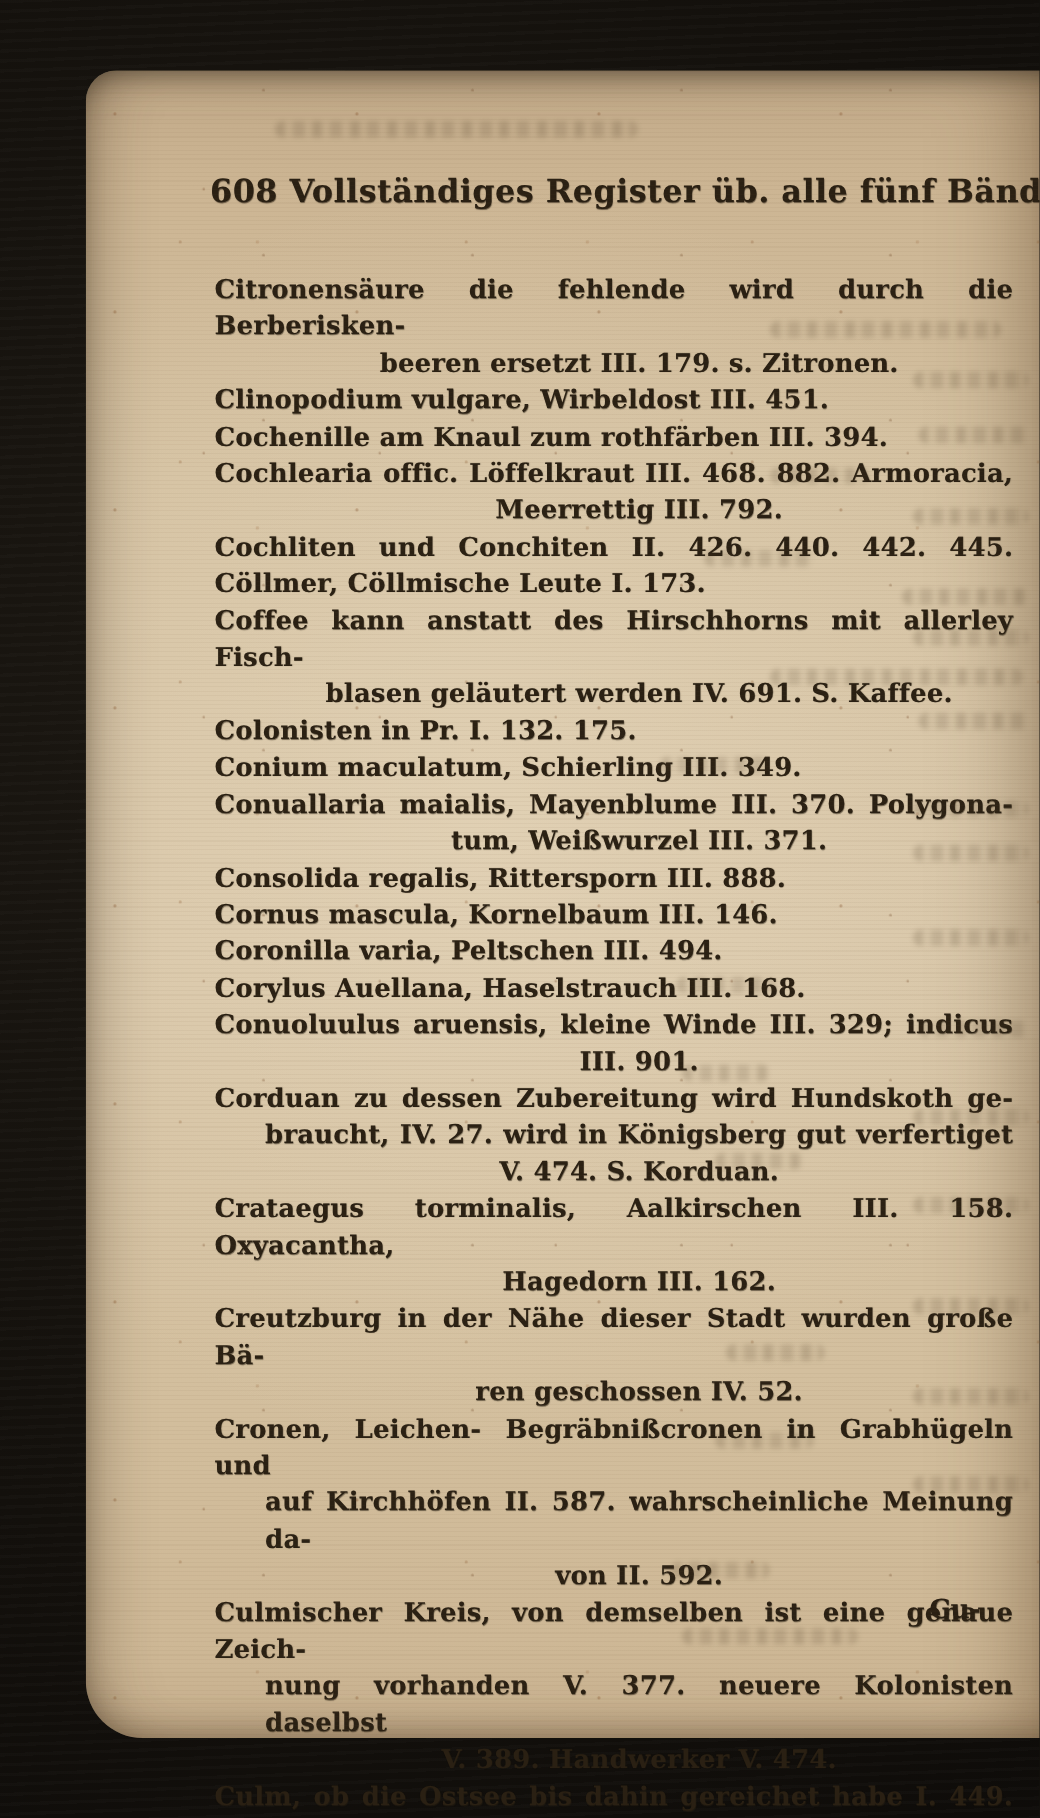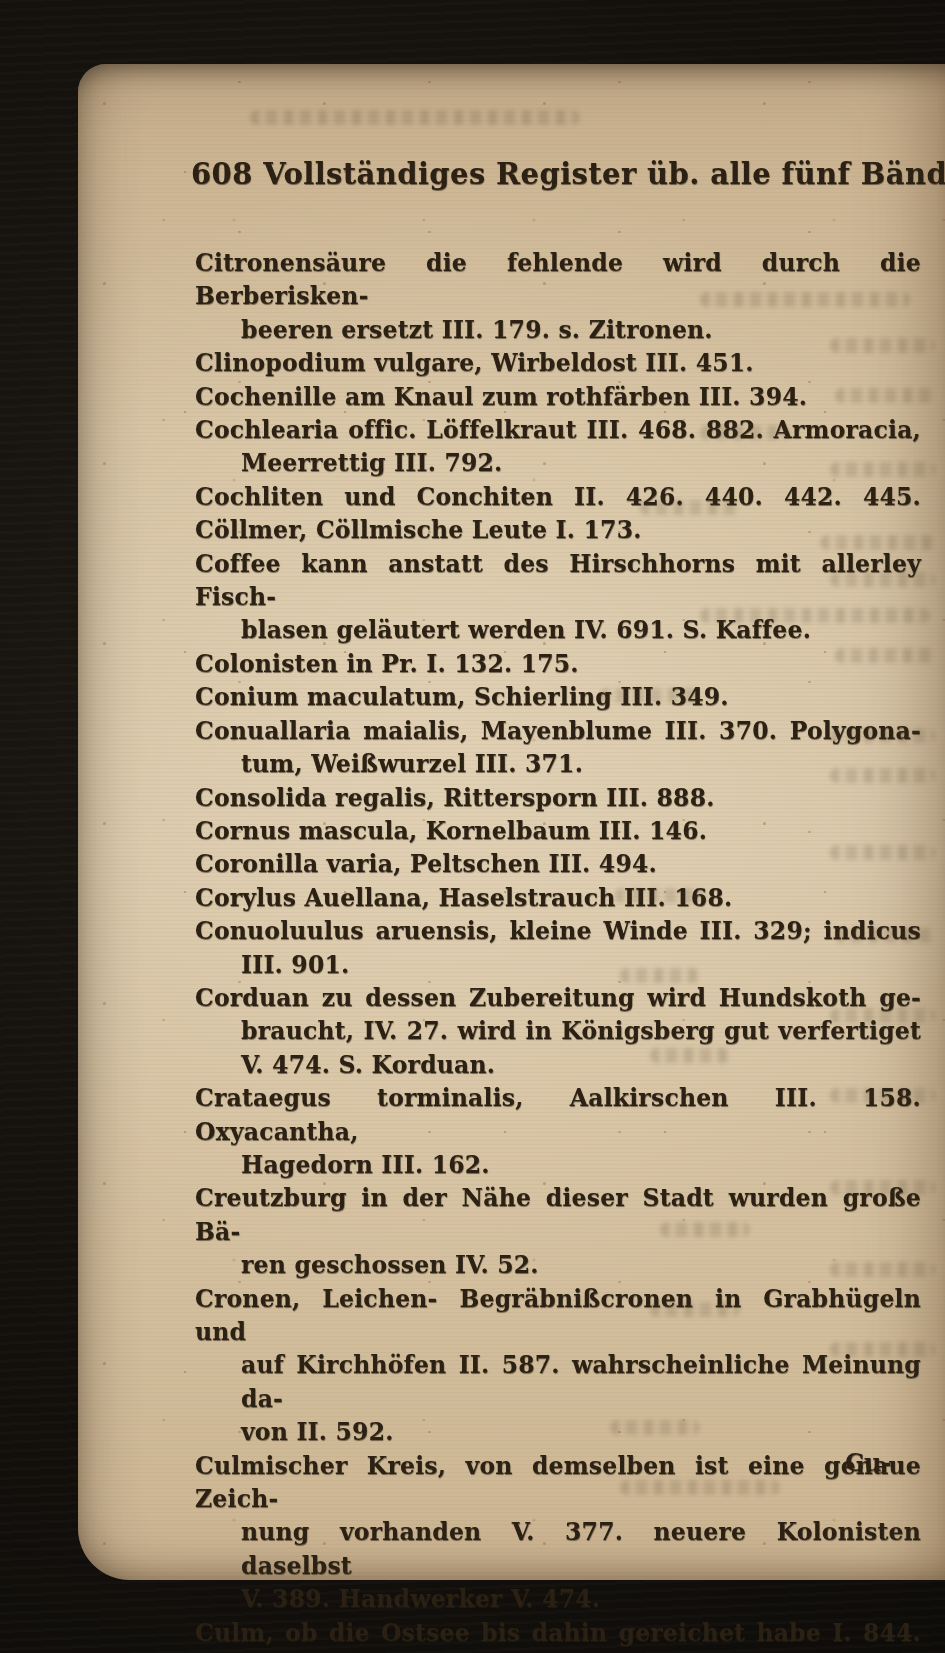--- a/index.html
+++ b/index.html
@@ -49,21 +49,21 @@
     color:#281e12;text-shadow:.4px .6px .8px rgba(40,30,18,.6);
   }
   .entries{
     position:absolute;left:117px;top:183px;width:726px;
   }
   .line{
     font-size:23.5px;line-height:33.4px;font-weight:700;letter-spacing:.2px;
     color:#2a2013;white-space:nowrap;
     text-shadow:.4px .6px .8px rgba(42,32,19,.58);
   }
-  .line.indent{padding-left:46px;}
+  .line.indent{padding-left:46px;text-align:center;}
   .line.just{white-space:normal;text-align:justify;text-align-last:justify;}
   .catchword{
     position:absolute;left:767px;top:1384px;
     font-size:24px;font-weight:700;color:#2a2013;
     text-shadow:.4px .6px .8px rgba(42,32,19,.58);
   }
   .sm{ 
     position:absolute;height:15px;border-radius:7px;pointer-events:none;
     filter:blur(2.2px);opacity:.5;
     background:repeating-linear-gradient(90deg,
@@ -111,21 +111,21 @@
       <div class="line just" style="color: rgb(42, 32, 19);">Crataegus torminalis, Aalkirschen III. 158. Oxyacantha,</div>
       <div class="line indent" style="color: rgb(42, 32, 19);">Hagedorn III. 162.</div>
       <div class="line just" style="color: rgb(42, 32, 19);">Creutzburg in der Nähe dieser Stadt wurden große Bä-</div>
       <div class="line indent" style="color: rgb(42, 32, 19);">ren geschossen IV. 52.</div>
       <div class="line just" style="color: rgb(42, 32, 19);">Cronen, Leichen- Begräbnißcronen in Grabhügeln und</div>
       <div class="line indent just" style="color: rgb(42, 32, 19);">auf Kirchhöfen II. 587. wahrscheinliche Meinung da-</div>
       <div class="line indent" style="color: rgb(42, 32, 19);">von II. 592.</div>
       <div class="line just" style="color: rgb(42, 32, 19);">Culmischer Kreis, von demselben ist eine genaue Zeich-</div>
       <div class="line indent just" style="color: rgb(42, 32, 19);">nung vorhanden V. 377. neuere Kolonisten daselbst</div>
       <div class="line indent" style="color: rgb(42, 32, 19);">V. 389. Handwerker V. 474.</div>
-      <div class="line just" style="color: rgb(42, 32, 19);">Culm, ob die Ostsee bis dahin gereichet habe I. 844.</div>
+      <div class="line just" style="color: rgb(42, 32, 19);">Culm, ob die Ostsee bis dahin gereichet habe I. 449.</div>
       <div class="line indent just" style="color: rgb(42, 32, 19);">Anfang der heutigen Stadt I. 686. daselbst sollen sich</div>
     </div>
 
   <div class="catchword" style="color: rgb(42, 32, 19);">Cu-</div>
 
 <i class="sm" style="left: 172px; top: 46px; width: 330px;"></i>
     <i class="sm" style="left: 622px; top: 228px; width: 210px;"></i>
     <i class="sm" style="left: 752px; top: 274px; width: 105px;"></i>
     <i class="sm" style="left: 757px; top: 324px; width: 100px;"></i>
     <i class="sm" style="left: 622px; top: 361px; width: 90px;"></i>

